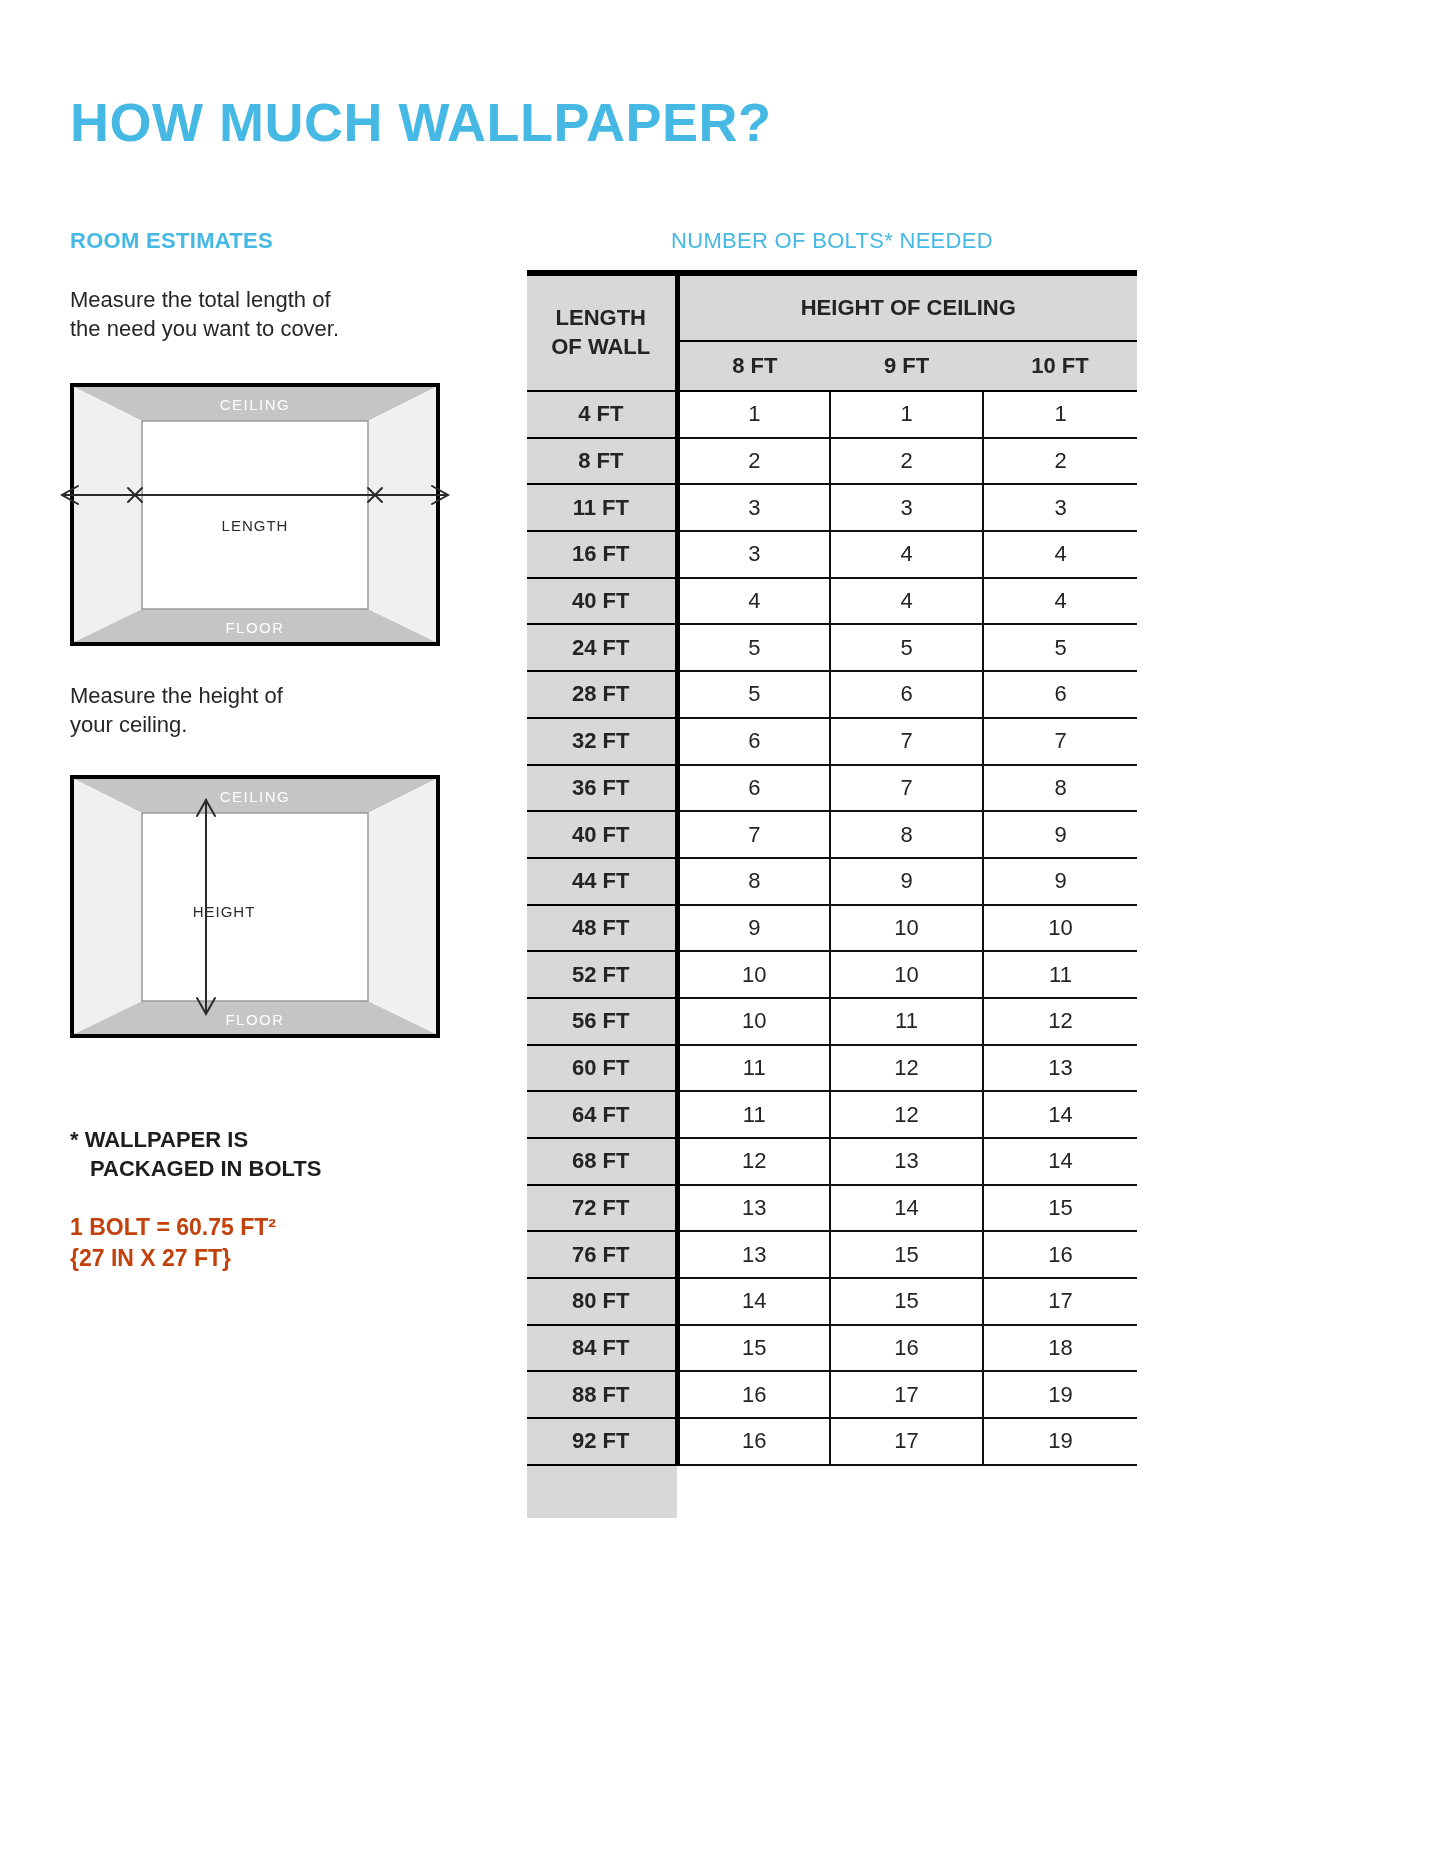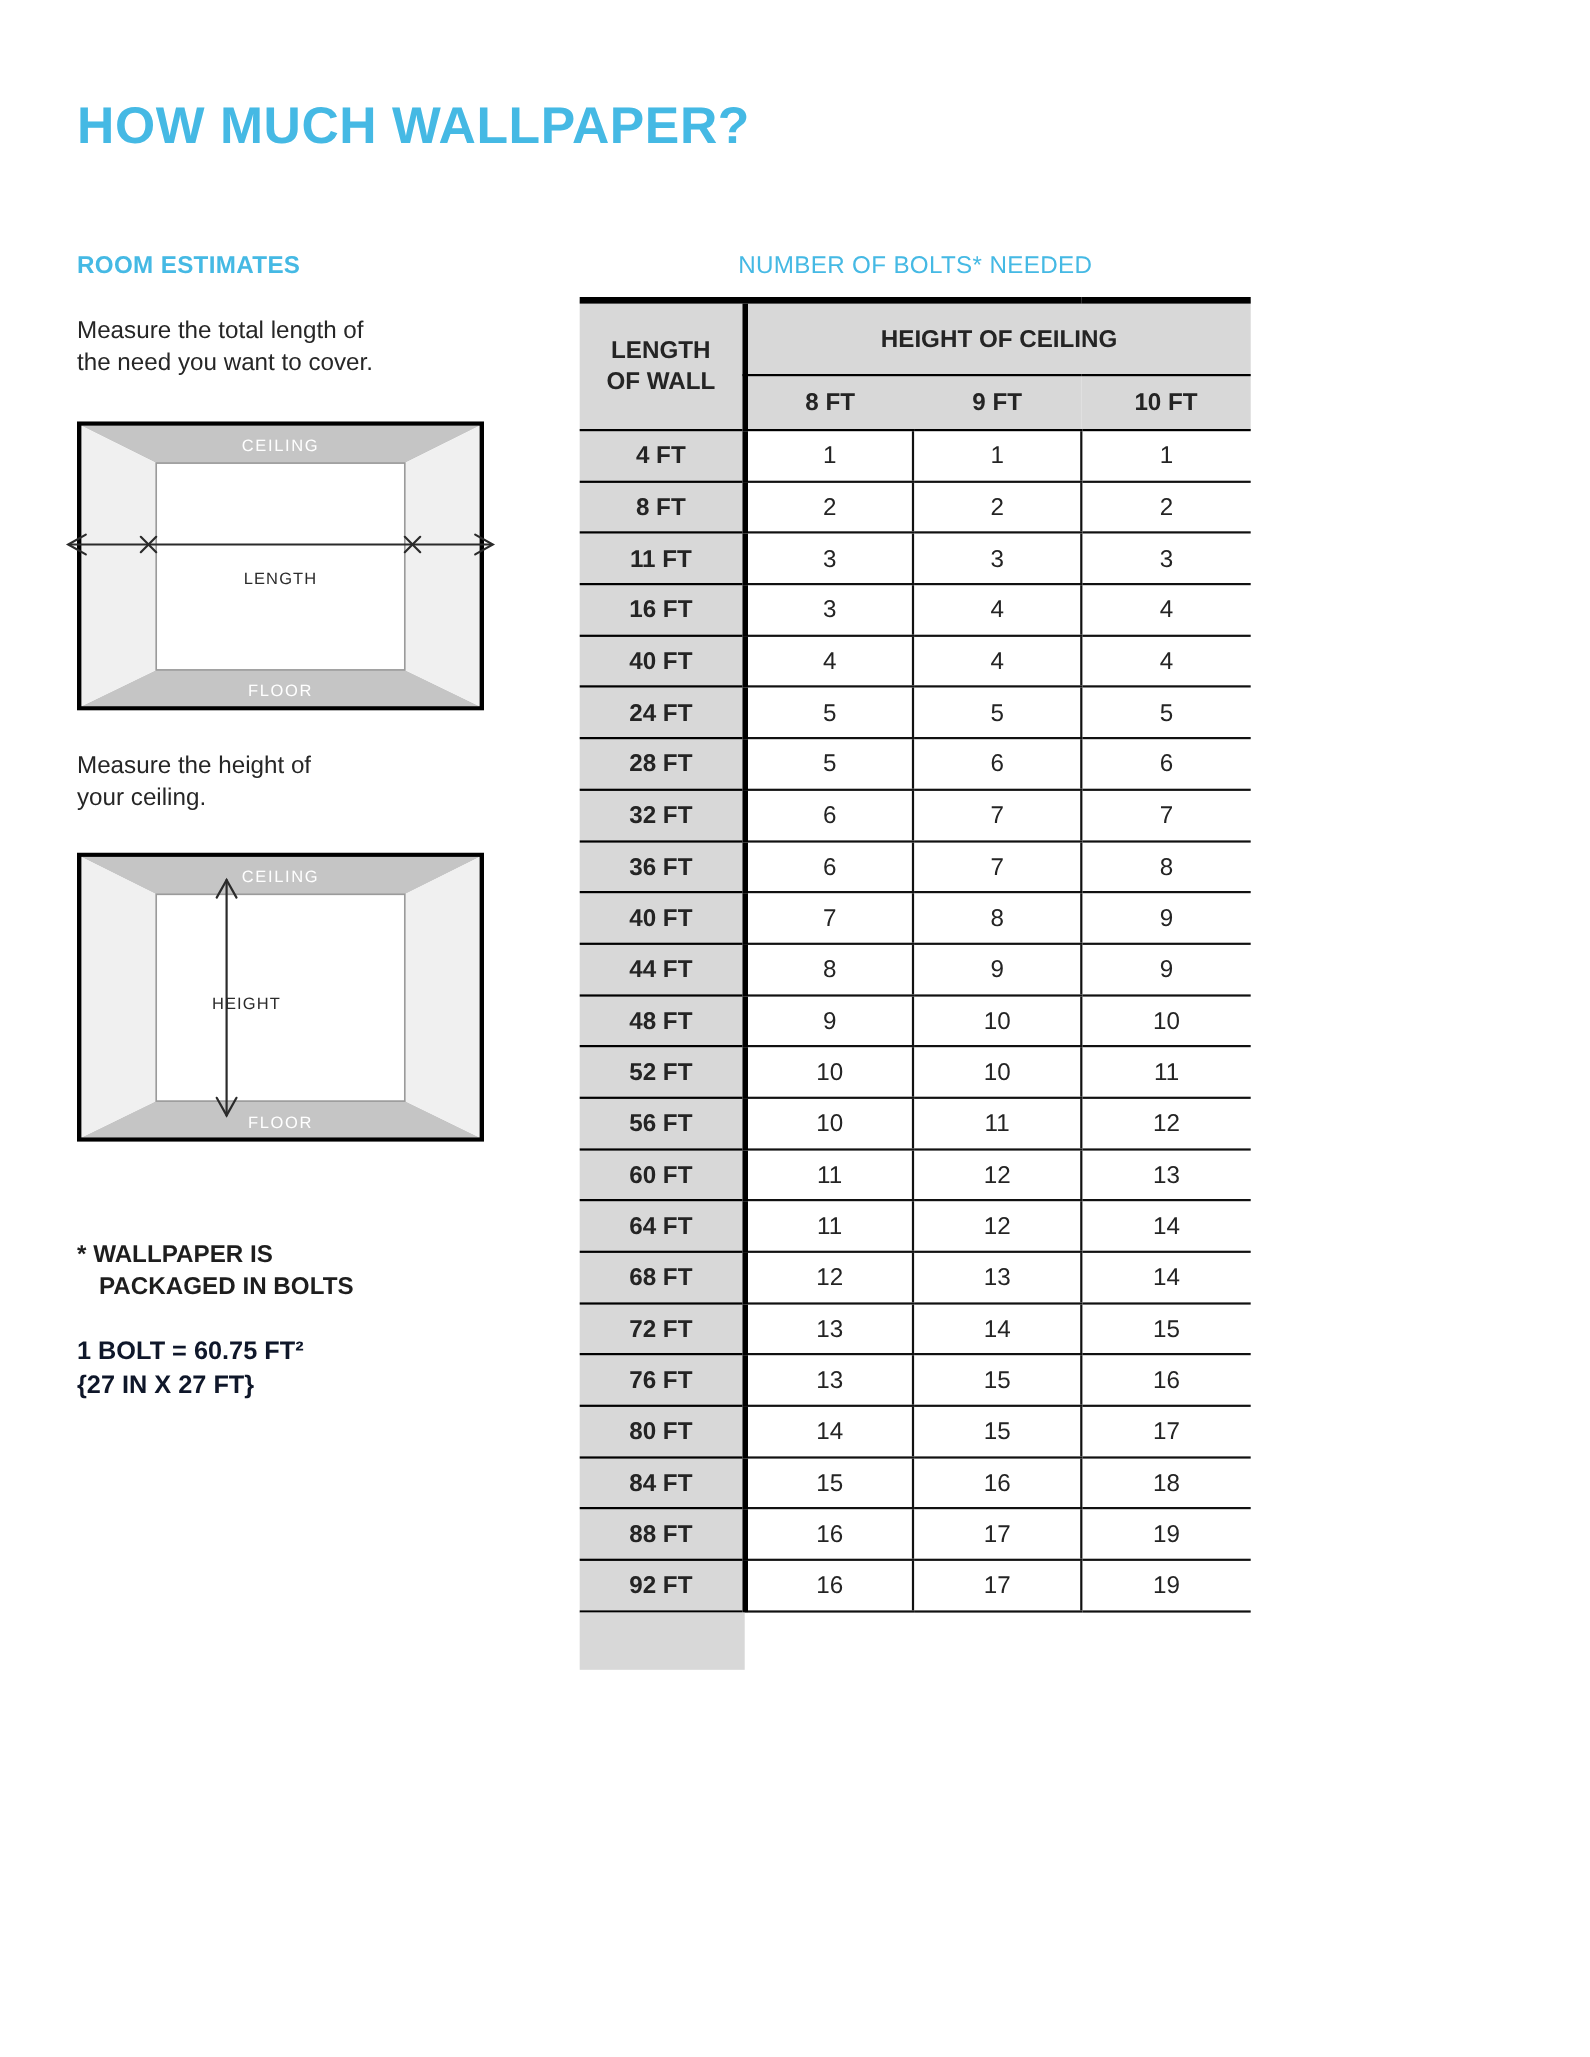--- a/index.html
+++ b/index.html
@@ -4,40 +4,40 @@
 <style>
   html,body{margin:0;padding:0;}
   body{
     width:1445px;height:1870px;background:#ffffff;position:relative;
     font-family:"Liberation Sans",sans-serif;color:#2b2b2b;
     -webkit-font-smoothing:antialiased;
   }
   .page{position:absolute;inset:0;overflow:hidden;}
   .title{
     position:absolute;left:70px;top:55px;
-    font-size:47px;font-weight:bold;color:#45b9e4;letter-spacing:.5px;
+    font-size:54px;font-weight:bold;color:#45b9e4;letter-spacing:.5px;
   }
   .left-col{position:absolute;left:70px;top:228px;width:380px;}
   .right-col{position:absolute;left:527px;top:228px;width:610px;}
   .section-heading{
     font-size:22px;font-weight:bold;color:#45b9e4;letter-spacing:.3px;margin:0;
   }
   .table-heading{
     font-size:22px;font-weight:normal;color:#45b9e4;letter-spacing:.3px;
     text-align:center;margin:0;
   }
   .para{
     font-size:22px;line-height:1.3;color:#262626;white-space:pre-line;margin:0;
   }
   .para.p1{margin-top:32px;}
   .para.p2{margin-top:36px;}
   .para.p3{margin-top:36px;}
   .footnote{margin-top:88px;font-size:22px;font-weight:bold;line-height:1.3;color:#1e1e1e;}
   .footnote .indent{padding-left:20px;}
-  .bolt-info{margin-top:28px;font-size:23px;font-weight:bold;line-height:1.35;color:#0f172a;}
+  .bolt-info{margin-top:28px;font-size:23px;font-weight:bold;line-height:1.35;color:#c2410c;}
   svg text{font-family:"Liberation Sans",sans-serif;}
   .svg-light{fill:#ffffff;font-size:15px;letter-spacing:1.5px;text-anchor:middle;}
   .svg-dark{fill:#2b2b2b;font-size:15px;letter-spacing:1px;text-anchor:middle;}
 
   table.bolt-table{
     border-collapse:collapse;table-layout:fixed;width:610px;margin-top:16px;
   }
   .bolt-table th,.bolt-table td{
     padding:0;text-align:center;vertical-align:middle;font-size:22px;color:#242424;
   }

